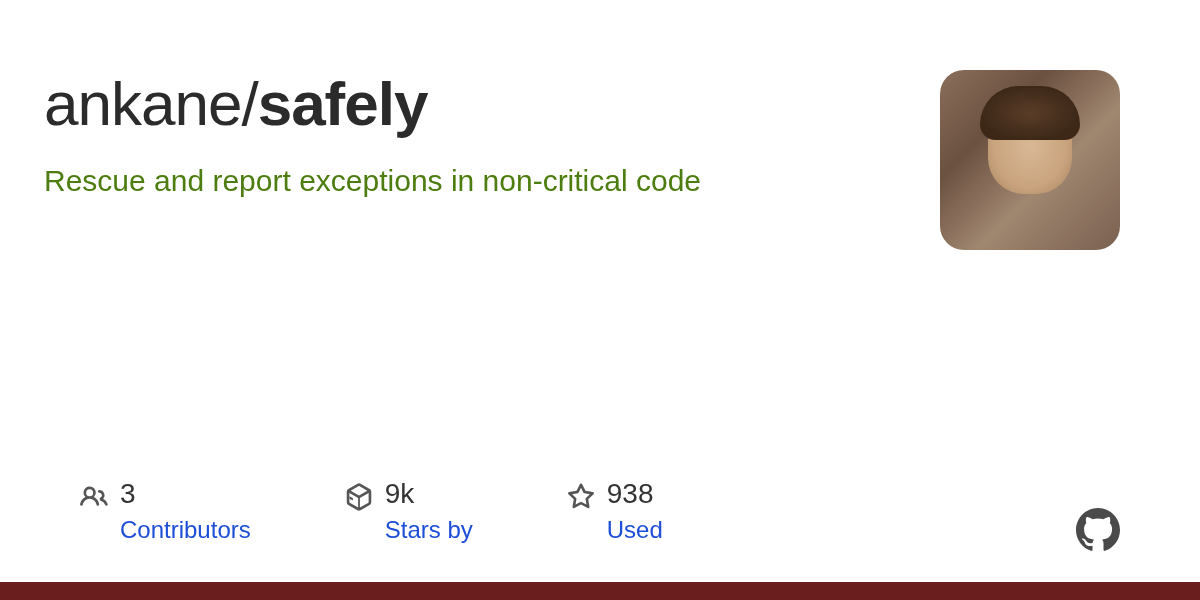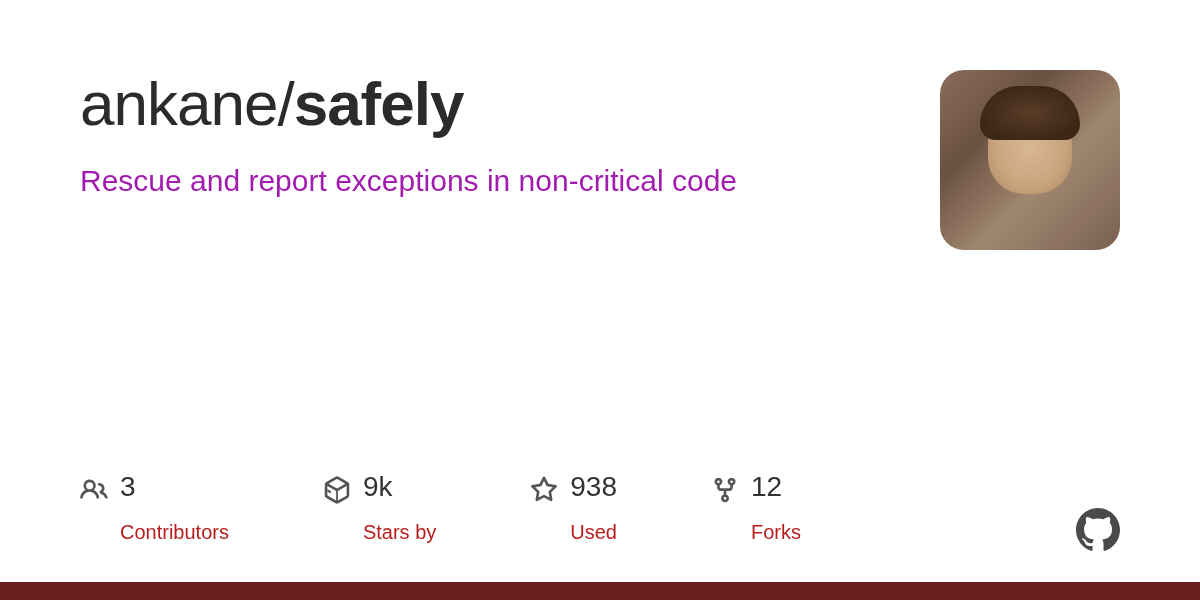--- a/index.html
+++ b/index.html
@@ -5,21 +5,21 @@
     * { margin: 0; padding: 0; box-sizing: border-box; }
     body {
       font-family: -apple-system, BlinkMacSystemFont, "Segoe UI", Helvetica, Arial, sans-serif;
       background: #fff;
       width: 1200px;
       height: 600px;
       position: relative;
       overflow: hidden;
     }
     .container {
-      padding: 70px 80px 0 80px;
+      padding: 70px 80px 0 44px;
       height: 100%;
       position: relative;
     }
     .header-row {
       display: flex;
       justify-content: space-between;
       align-items: flex-start;
     }
     .title-section {
       flex: 1;
@@ -29,21 +29,21 @@
       color: #2b2b2b;
       line-height: 1.1;
       letter-spacing: -1px;
     }
     .owner { font-weight: 400; }
     .slash { font-weight: 400; }
     .repo { font-weight: 700; }
     .description {
       margin-top: 26px;
       font-size: 30px;
-      color: #a21caf;
+      color: #4d7c0f;
       font-weight: 400;
     }
     .avatar {
       width: 180px;
       height: 180px;
       border-radius: 24px;
       background: linear-gradient(135deg, #8b6f5c 0%, #6b5140 30%, #a08770 60%, #7a6050 100%);
       position: relative;
       overflow: hidden;
       flex-shrink: 0;
@@ -93,23 +93,23 @@
       display: flex;
       flex-direction: column;
     }
     .stat-value {
       font-size: 28px;
       color: #333;
       font-weight: 400;
       line-height: 1;
     }
     .stat-label {
-      font-size: 20px;
-      color: #b91c1c;
-      margin-top: 20px;
+      font-size: 24px;
+      color: #1d4ed8;
+      margin-top: 8px;
     }
     .github-logo {
       position: absolute;
       bottom: 48px;
       right: 80px;
       width: 44px;
       height: 44px;
       fill: #4a4a4a;
     }
     .bottom-bar {
@@ -160,29 +160,20 @@
     <div class="stat">
       <svg class="stat-icon" viewBox="0 0 16 16">
         <path d="M8 .25a.75.75 0 0 1 .673.418l1.882 3.815 4.21.612a.75.75 0 0 1 .416 1.279l-3.046 2.97.719 4.192a.751.751 0 0 1-1.088.791L8 12.347l-3.766 1.98a.75.75 0 0 1-1.088-.79l.72-4.194L.818 6.374a.75.75 0 0 1 .416-1.28l4.21-.611L7.327.668A.75.75 0 0 1 8 .25zm0 2.445L6.615 5.5a.75.75 0 0 1-.564.41l-3.097.45 2.24 2.184a.75.75 0 0 1 .216.664l-.528 3.084 2.769-1.456a.75.75 0 0 1 .698 0l2.77 1.456-.53-3.084a.75.75 0 0 1 .216-.664l2.24-2.183-3.096-.45a.75.75 0 0 1-.564-.41L8 2.694z"></path>
       </svg>
       <div class="stat-text">
         <span class="stat-value">938</span>
         <span class="stat-label">Used</span>
       </div>
     </div>
 
-    <div class="stat">
-      <svg class="stat-icon" viewBox="0 0 16 16">
-        <path d="M5 5.372v.878c0 .414.336.75.75.75h4.5a.75.75 0 0 0 .75-.75v-.878a2.25 2.25 0 1 1 1.5 0v.878a2.25 2.25 0 0 1-2.25 2.25h-1.5v2.128a2.251 2.251 0 1 1-1.5 0V8.5h-1.5A2.25 2.25 0 0 1 3.5 6.25v-.878a2.25 2.25 0 1 1 1.5 0zM5 3.25a.75.75 0 1 0-1.5 0 .75.75 0 0 0 1.5 0zm6.75.75a.75.75 0 1 0 0-1.5.75.75 0 0 0 0 1.5zm-3 8.75a.75.75 0 1 0-1.5 0 .75.75 0 0 0 1.5 0z"></path>
-      </svg>
-      <div class="stat-text">
-        <span class="stat-value">12</span>
-        <span class="stat-label">Forks</span>
-      </div>
-    </div>
   </div>
 
   <svg class="github-logo" viewBox="0 0 16 16">
     <path d="M8 0C3.58 0 0 3.58 0 8c0 3.54 2.29 6.53 5.47 7.59.4.07.55-.17.55-.38 0-.19-.01-.82-.01-1.49-2.01.37-2.53-.49-2.69-.94-.09-.23-.48-.94-.82-1.13-.28-.15-.68-.52-.01-.53.63-.01 1.08.58 1.23.82.72 1.21 1.87.87 2.33.66.07-.52.28-.87.51-1.07-1.78-.2-3.64-.89-3.64-3.95 0-.87.31-1.59.82-2.15-.08-.2-.36-1.02.08-2.12 0 0 .67-.21 2.2.82.64-.18 1.32-.27 2-.27.68 0 1.36.09 2 .27 1.53-1.04 2.2-.82 2.2-.82.44 1.1.16 1.92.08 2.12.51.56.82 1.27.82 2.15 0 3.07-1.87 3.75-3.65 3.95.29.25.54.73.54 1.48 0 1.07-.01 1.93-.01 2.2 0 .21.15.46.55.38A8.013 8.013 0 0 0 16 8c0-4.42-3.58-8-8-8z"></path>
   </svg>
 </div>
 
 <div class="bottom-bar"></div>
 
 </body></html>

